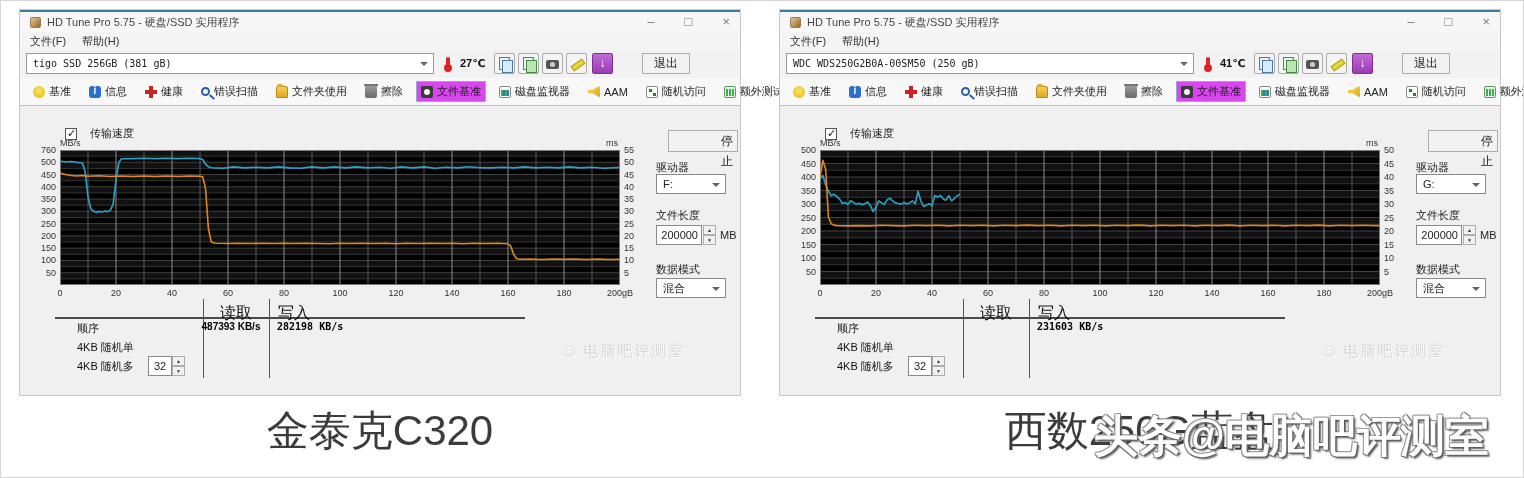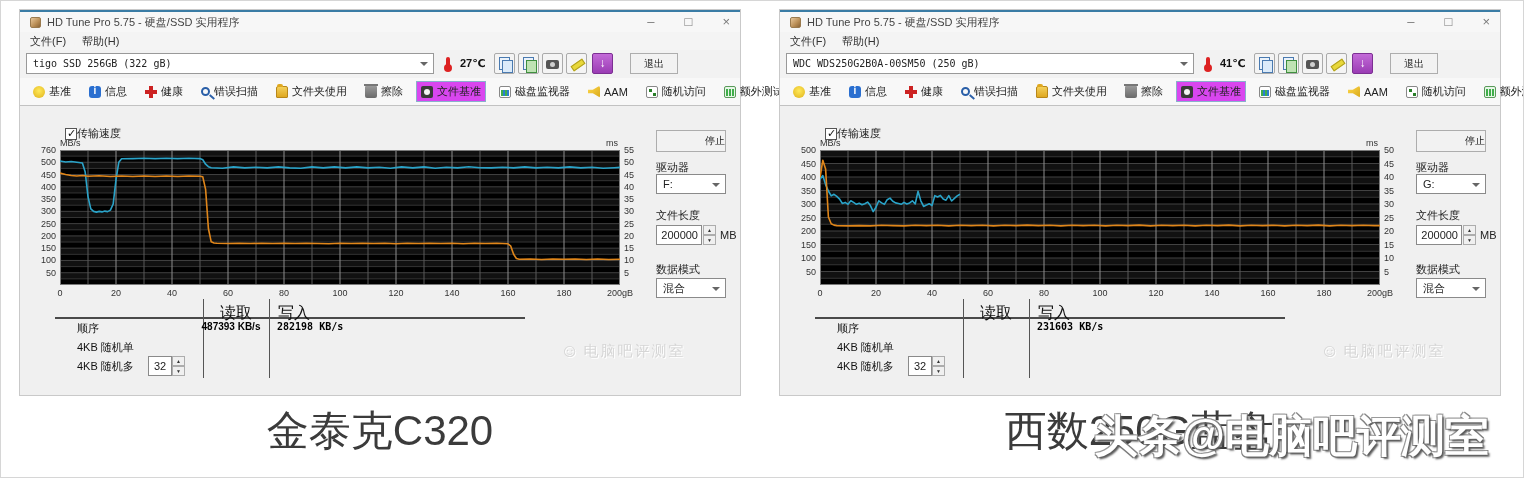--- a/index.html
+++ b/index.html
@@ -48,21 +48,21 @@
   .ic-copy2:after { background:#bfe3b4; border-color:#3f8f3f; }
   .ic-cam:before { content:""; position:absolute; left:3px; top:6px; width:13px; height:9px;
     background:#555; border-radius:2px; }
   .ic-cam:after { content:""; position:absolute; left:7px; top:8px; width:5px; height:5px;
     background:#cfcfcf; border-radius:50%; }
   .ic-pen:before { content:""; position:absolute; left:4px; top:8px; width:12px; height:4px;
     background:#e8d83a; border:1px solid #b0a020; transform:rotate(-35deg); }
   .ic-dl { background:linear-gradient(#c36ad8,#9a3cb4); border-color:#7c2f93; color:#fff;
     font-weight:bold; font-size:12px; text-align:center; line-height:19px; }
   .exit-btn, .stop-btn { position:absolute; background:#f2f2f2; border:1px solid #adadad;
-    font-size:10px; text-align:center; color:#222; }
+    font-size:12px; text-align:center; color:#222;margin-left:12px; }
   .exit-btn { left:610px; top:3px; width:48px; height:21px; line-height:19px; }
 
   .toolbar { position:absolute; left:0; top:68px; width:100%; height:28px; background:#f8f8f8;
     border-bottom:1px solid #c2c2c2; display:flex; align-items:center; gap:8px; padding:0 8px; }
   .tb-item { display:flex; align-items:center; gap:4px; padding:2px 4px; border:1px solid transparent;
     font-size:11px; color:#222; white-space:nowrap; }
   .tb-item.sel { border:1px solid #8ab0cc; background:#d946ef; }
   .tbi { width:12px; height:12px; display:inline-block; border-radius:2px; }
   .tbi.ic-benchmark { background:radial-gradient(circle at 50% 40%,#ffe95a,#e0b21a); border-radius:50%; }
   .tbi.ic-info { background:#2a6fd0; border-radius:3px; position:relative; }
@@ -88,21 +88,21 @@
     background:linear-gradient(90deg,#3fae4a 0 2px,#2a7fd0 2px 4px,#3fae4a 4px 6px,#2a7fd0 6px 8px); }
   .tbi.ic-aam { background:linear-gradient(135deg,#ffd84a,#d8a81a); clip-path:polygon(0 35%,40% 35%,100% 0,100% 100%,40% 65%,0 65%); }
   .tbi.ic-random-access { background:#fff; border:1px solid #888; position:relative; }
   .tbi.ic-random-access:after { content:""; position:absolute; left:2px; top:2px; width:3px; height:3px;
     background:#2a7f2a; box-shadow:4px 4px 0 #2a7f2a; }
   .tbi.ic-extra-tests { background:#e8f5e8; border:1px solid #5a9a5a; position:relative; }
   .tbi.ic-extra-tests:after { content:""; position:absolute; left:1px; bottom:1px; width:8px; height:7px;
     background:linear-gradient(90deg,#3fae4a 0 2px,transparent 2px 3px,#3fae4a 3px 5px,transparent 5px 6px,#3fae4a 6px 8px); }
 
   
-  .chk-row { position:absolute; left:45px; top:116px; display:flex; align-items:center; gap:0; }
+  .chk-row { position:absolute; left:45px; top:116px; display:flex; align-items:center; gap:13px; }
   .chk { width:12px; height:12px; background:#fff; border:1px solid #555; position:relative; }
   .chk:after { content:"✓"; position:absolute; left:1px; top:-2px; font-size:11px; color:#111; }
   .unit-l { position:absolute; left:40px; top:128px; font-size:9px; color:#333; }
   .unit-r { position:absolute; left:586px; top:128px; font-size:9px; color:#333; }
   .plot { position:absolute; left:40px; top:140px; width:560px; height:135px; background:#000; }
   .chart-layer { position:absolute; inset:0; pointer-events:none; }
   .ytick-l { position:absolute; left:0; width:36px; text-align:right; font-size:9px; color:#333; }
   .ytick-r { position:absolute; left:604px; width:24px; font-size:9px; color:#333; }
   .xtick   { position:absolute; top:278px; font-size:9px; color:#333; transform:translateX(-50%); white-space:nowrap; }
 
@@ -158,21 +158,21 @@
         <span>□</span>
         <span>×</span>
       </span>
     </div>
     <div class="menubar">
       <span>文件(F)</span>
       <span>帮助(H)</span>
     </div>
     <div class="driverow">
       <div class="drive-select">
-        <span>tigo SSD 256GB (322 gB)</span>
+        <span>tigo SSD 256GB (381 gB)</span>
         <span class="chev"></span>
       </div>
       <span class="thermo"></span>
       <span class="temp">27℃</span>
       <span class="mini-btn ic-copy"></span>
       <span class="mini-btn ic-copy2"></span>
       <span class="mini-btn ic-cam"></span>
       <span class="mini-btn ic-pen"></span>
       <span class="mini-btn ic-dl">↓</span>
       <span class="exit-btn">退出</span>

